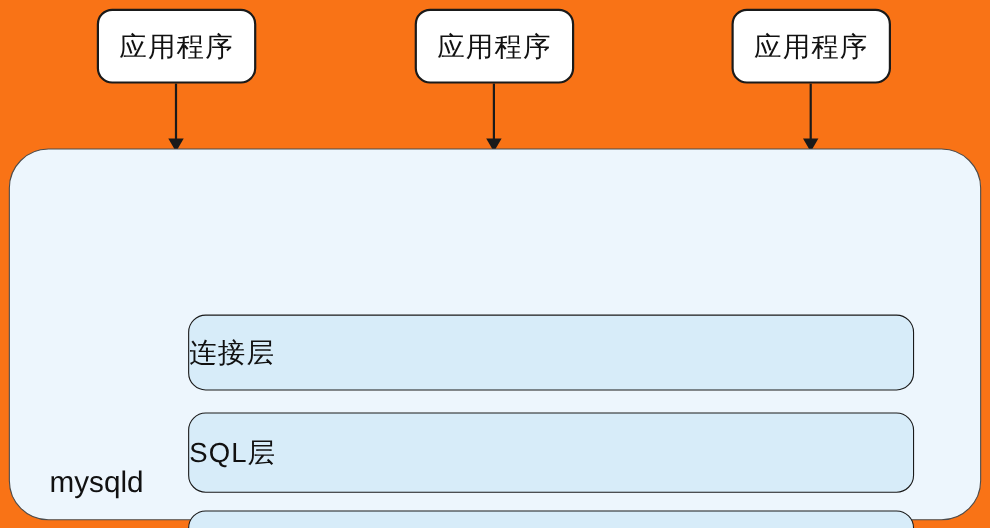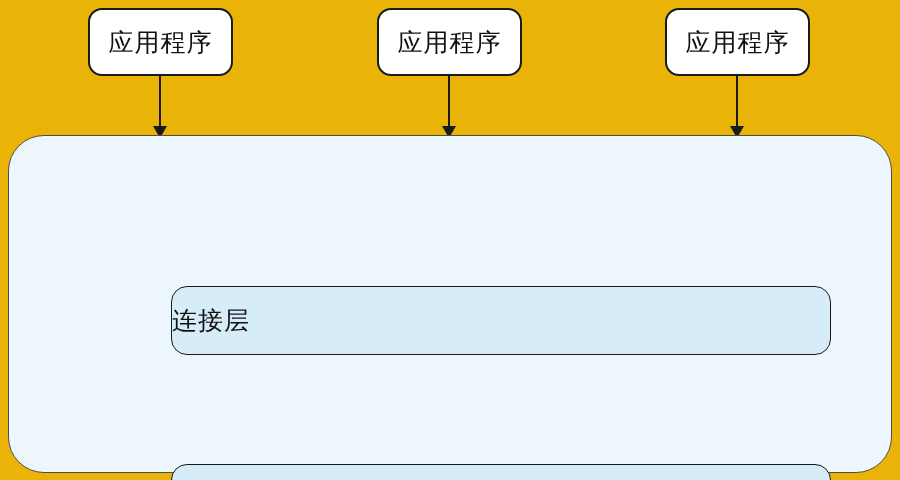--- a/index.html
+++ b/index.html
@@ -5,21 +5,21 @@
   * { margin: 0; padding: 0; box-sizing: border-box; }
   html, body { background: #ffffff; }
   body {
     font-family: "Liberation Sans", "DejaVu Sans", sans-serif;
     color: #111111;
   }
   .stage {
     position: relative;
     width: 900px;
     height: 480px;
-    background: #eab308;
+    background: #f97316;
     overflow: hidden;
   }
   
   .app-box {
     position: absolute;
     top: 8px;
     width: 145px;
     height: 68px;
     background: #ffffff;
     border: 2px solid #1a1a1a;
@@ -130,25 +130,29 @@
   <div class="arrow a2">
     <div class="shaft"></div>
     <div class="head"></div>
   </div>
   <div class="arrow a3">
     <div class="shaft"></div>
     <div class="head"></div>
   </div>
 
   <div class="mysqld-container">
+    <div class="mysqld-label">mysqld</div>
 
     <div class="layer l1">
       <span>连接层</span>
     </div>
 
+    <div class="layer l2">
+      <span>SQL层</span>
+    </div>
 
     <div class="layer l3">
       <span class="layer-title">存储引擎层</span>
 
     </div>
   </div>
 
 </div>
 
 </body></html>

